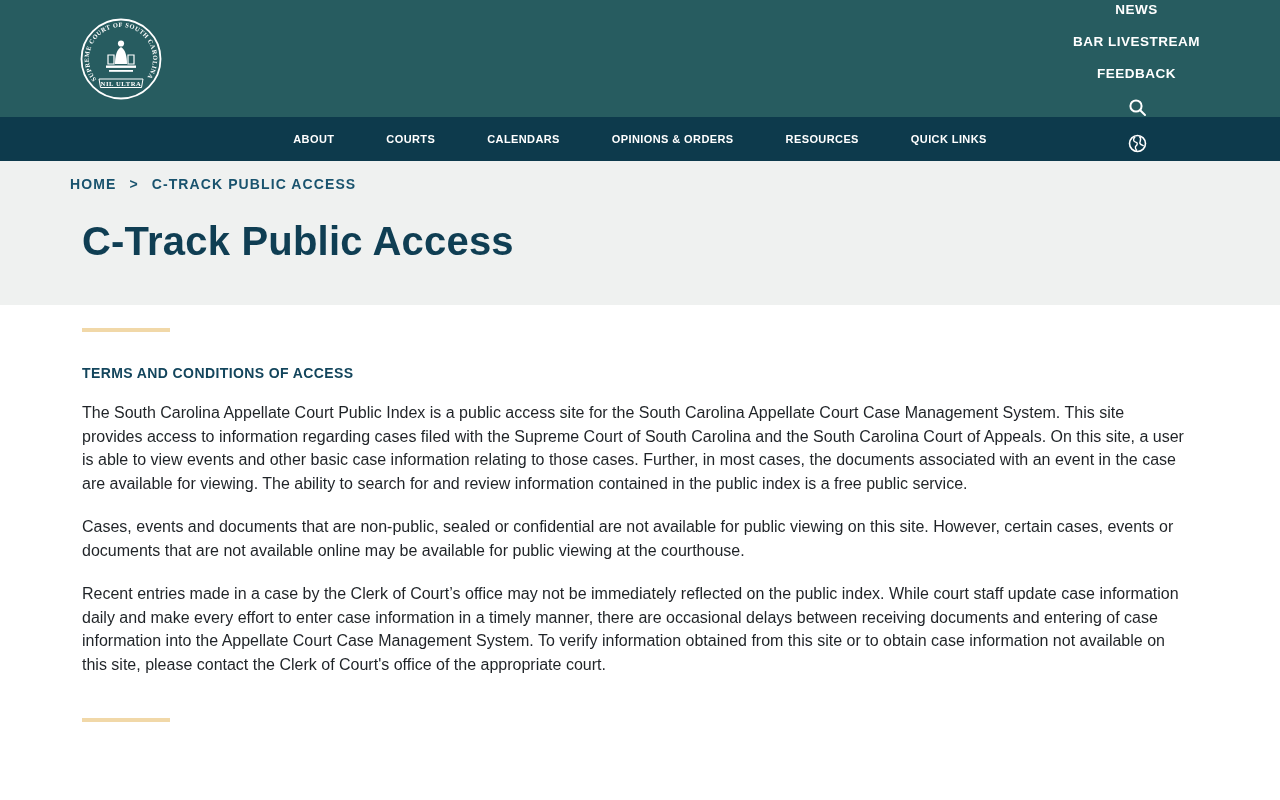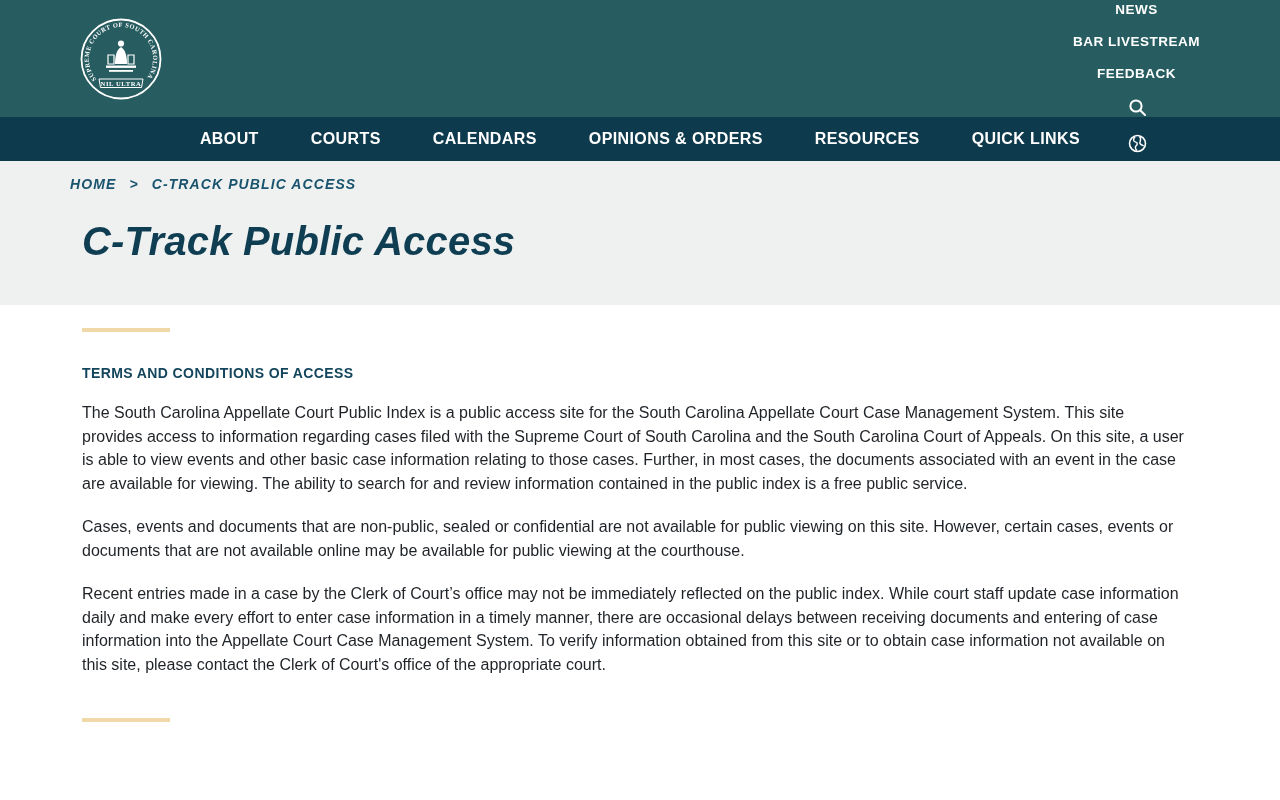--- a/index.html
+++ b/index.html
@@ -36,26 +36,26 @@
     text-decoration: none; white-space: nowrap; cursor: pointer;
   }
   .icon-btn { background: none; border: none; padding: 0; margin-left: 3px; cursor: pointer; display: flex; align-items: center; }
 
   
   .main-nav {
     height: 44px; background: #0d3a4c;
     display: flex; justify-content: center; align-items: center; gap: 52px;
   }
   .main-nav a {
-    color: #fff; font-size: 16px; font-weight: 700; letter-spacing: 0.4px;
+    color: #fff; font-size: 11px; font-weight: 700; letter-spacing: 0.4px;
     text-decoration: none; white-space: nowrap; cursor: pointer;
   }
 
   
-  .hero { background: #eff1f0; padding: 15px 16px 41px; font-style: italic; }
+  .hero { background: #eff1f0; padding: 15px 16px 41px; }
   .breadcrumb {
     margin-left: -12px;
     font-size: 14px; font-weight: 700; letter-spacing: 1.1px; color: #19536e;
   }
   .breadcrumb a { color: #19536e; text-decoration: none; cursor: pointer; }
   .breadcrumb .sep { margin: 0 8px; font-weight: 700; }
   .page-title {
     margin: 26px 0 0; font-size: 40px; line-height: 46px;
     color: #0f3e53; font-weight: 700; letter-spacing: 0.2px;
   }

